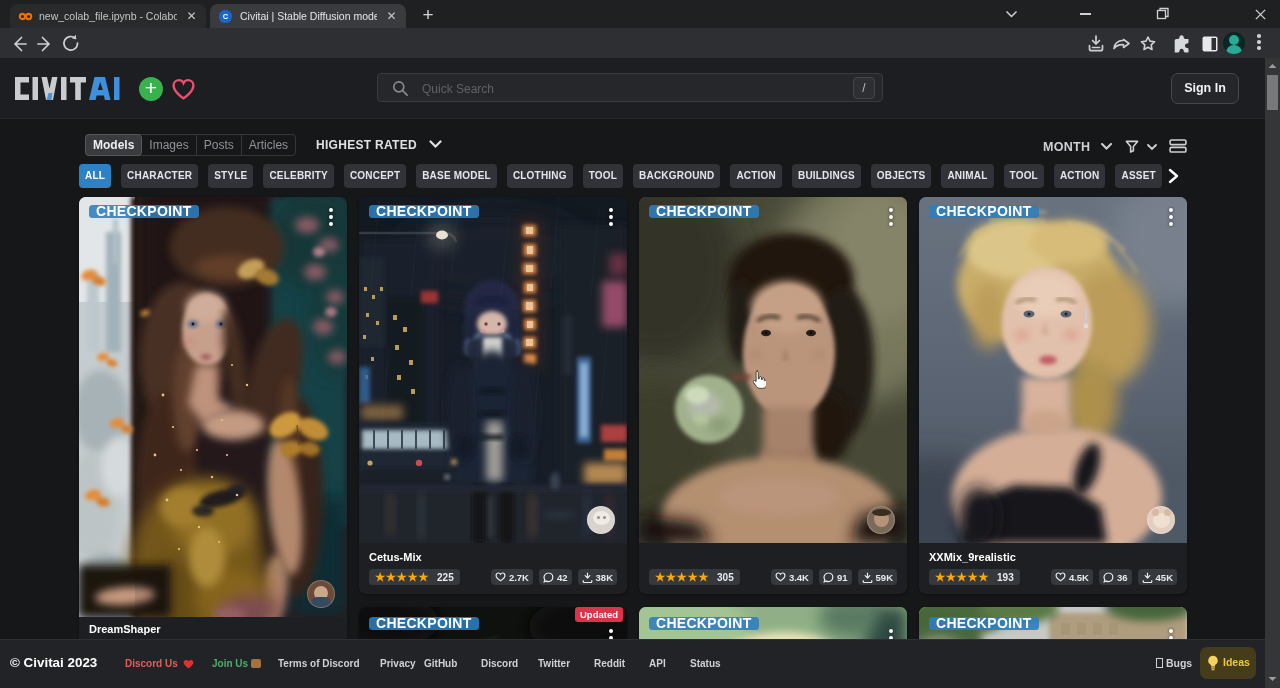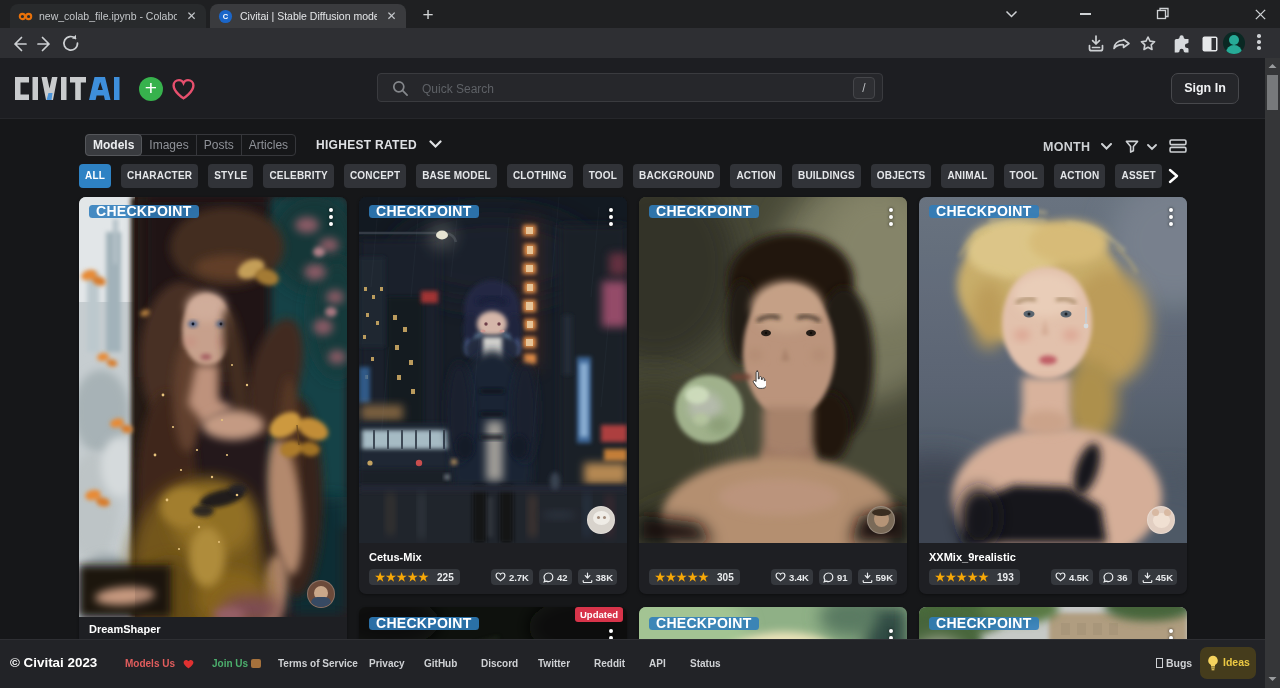--- a/index.html
+++ b/index.html
@@ -741,28 +741,28 @@
         <i></i>
       </div>
   </div>
 
   <svg class="abs" style="left:751px;top:312px" width="15" height="22" viewBox="0 0 15 22">
     <path d="M5.7 1.1c.9 0 1.6.7 1.6 1.6v6.15l.95-.05V7.6c0-.6.5-1.1 1.1-1.1.6 0 1.1.5 1.1 1.1v1.9l.8.1V8.7c0-.55.45-1 1-1s1 .45 1 1v1.9l.7.2c.1-.4.5-.7.95-.7.6 0 1 .45 1 1v2.9c0 2.6-1.95 4.4-4.55 4.4H9.1c-1.5 0-2.8-.65-3.65-1.85l-3-4.2c-.35-.5-.25-1.2.2-1.6.45-.35 1.1-.35 1.55.05l.9.8V2.7c0-.9.7-1.6 1.6-1.6z" fill="#fff" stroke="#2b2b2b" stroke-width=".85"></path>
   </svg>
 
   <div id="footer">
     <span class="flink" style="left:10px;top:15px;color:#fff;font-size:13.4px">© Civitai 2023</span>
-    <span class="flink" style="left:125px;color:#e25d5d">Models Us</span>
+    <span class="flink" style="left:125px;color:#e25d5d">Discord Us</span>
     <svg class="abs" style="left:183px;top:19px" width="11" height="10" viewBox="0 0 12 11">
         <path d="M6 10.3S.6 7 .6 3.9C.6 2.1 2 1 3.4 1c1 0 2 .6 2.6 1.5C6.6 1.6 7.6 1 8.6 1 10 1 11.4 2.1 11.4 3.9c0 3.1-5.4 6.4-5.4 6.4z" fill="#e03131"></path>
       </svg>
     <span class="flink" style="left:212px;color:#4caf6d">Join Us</span>
     <div class="abs" style="left:251px;top:19px;width:10px;height:9px;background:#a5713c;border-radius:2px"></div>
-    <span class="flink" style="left:278px">Terms of Service</span>
-    <span class="flink" style="left:369px">Privacy</span>
+    <span class="flink" style="left:278px">Terms of Discord</span>
+    <span class="flink" style="left:380px">Privacy</span>
     <span class="flink" style="left:424px">GitHub</span>
     <span class="flink" style="left:481px">Discord</span>
     <span class="flink" style="left:538px">Twitter</span>
     <span class="flink" style="left:594px">Reddit</span>
     <span class="flink" style="left:649px">API</span>
     <span class="flink" style="left:690px">Status</span>
     <span class="flink" style="left:1156px;top:17px;font-size:10.5px"><span style="display:inline-block;width:7px;height:10px;border:1px solid #cfd1d4;vertical-align:-1px"></span> Bugs</span>
     <div id="ideas">
       <svg class="abs" style="left:7px;top:8px" width="12" height="16" viewBox="0 0 12 16">
           <path d="M6 .8a4.8 4.8 0 0 1 2.6 8.8c-.4.3-.6.6-.6 1v.9H4v-.9c0-.4-.2-.7-.6-1A4.8 4.8 0 0 1 6 .8z" fill="#f5d35e"></path>

